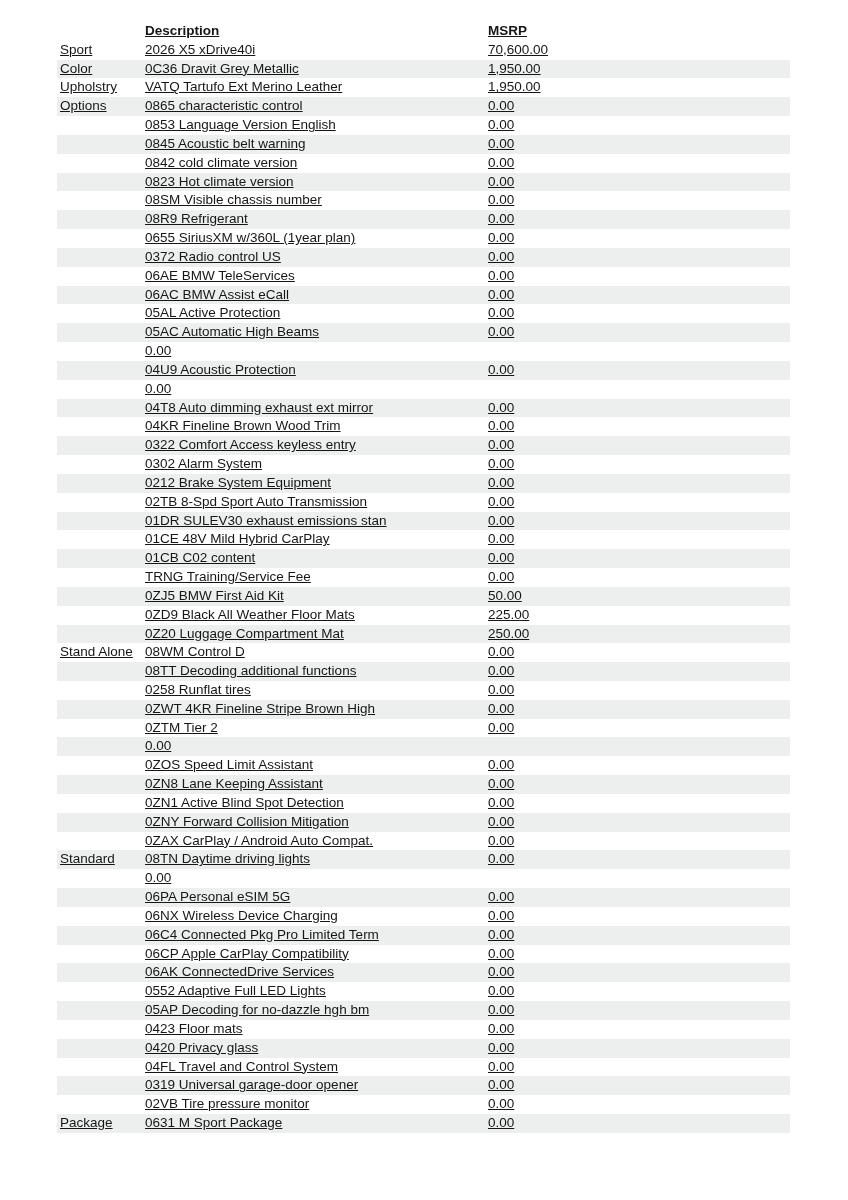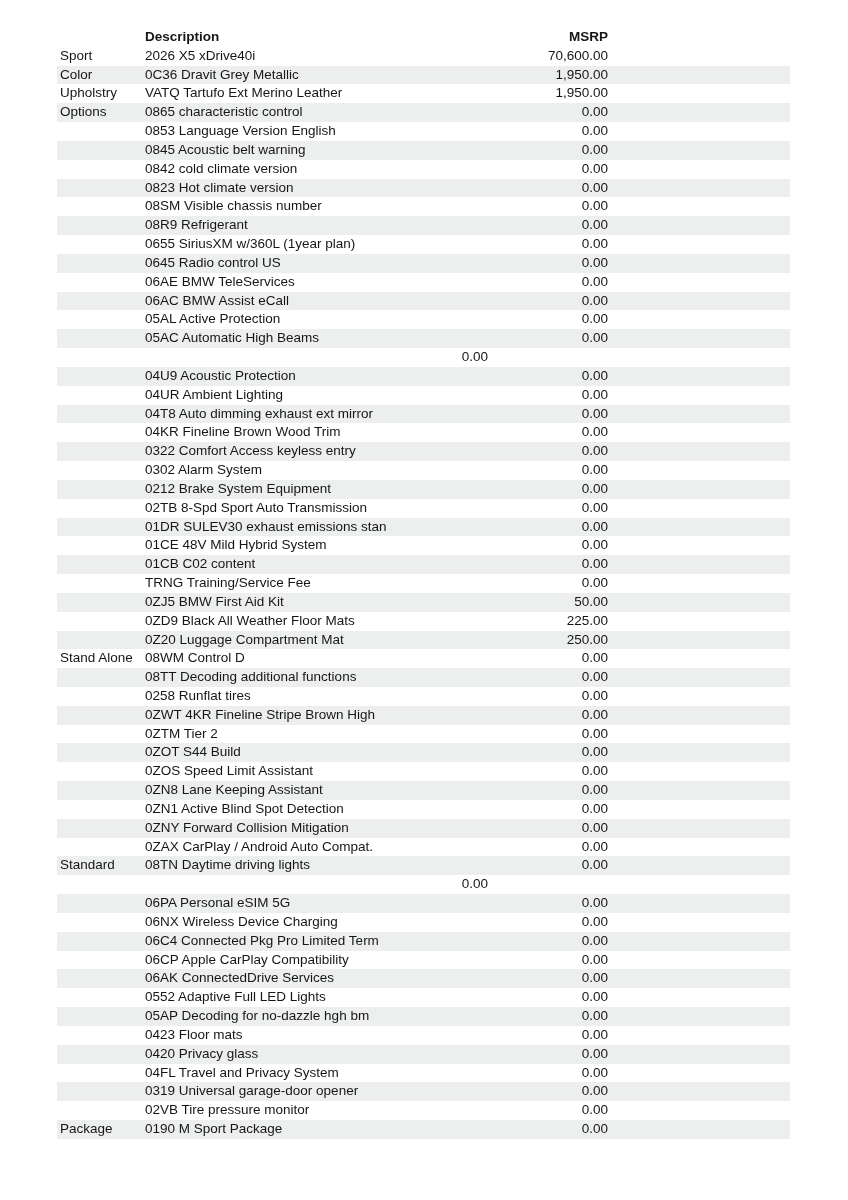--- a/index.html
+++ b/index.html
@@ -8,38 +8,39 @@
     width: 848px;
     height: 1200px;
     background: #ffffff;
     font-family: "Liberation Sans", sans-serif;
     color: #161616;
     overflow: hidden;
   }
   .sheet {
     position: absolute;
     left: 57px;
-    top: 28px;
+    top: 22px;
     width: 733px;
+    text-decoration: underline;
   }
   .row {
     display: grid;
     grid-template-columns: 88px 1fr 120px 182px;
     height: 18.83px;
     align-items: center;
     font-size: 13.5px;
     line-height: 18.83px;
     white-space: nowrap;
   }
   .header-row {
     font-weight: bold;
   }
   .cell { overflow: hidden; }
   .cell.cat  { padding-left: 3px; }
-  .cell.msrp { text-align: right; }
+  .cell.msrp { text-align: left; }
   #rows .row:nth-child(even) { background: var(--stripe, #edefee); }
 </style>
 </head>
 <body>
 
 <div class="sheet">
   <div class="row header-row">
     <div class="cell cat"></div>
     <div class="cell desc">Description</div>
     <div class="cell msrp">MSRP</div>
@@ -118,21 +119,21 @@
 
   <div class="row">
     <div class="cell cat"></div>
     <div class="cell desc">0655 SiriusXM w/360L (1year plan)</div>
     <div class="cell msrp">0.00</div>
     <div class="cell filler"></div>
   </div>
 
   <div class="row">
     <div class="cell cat"></div>
-    <div class="cell desc">0645 Radio control US</div>
+    <div class="cell desc">0372 Radio control US</div>
     <div class="cell msrp">0.00</div>
     <div class="cell filler"></div>
   </div>
 
   <div class="row">
     <div class="cell cat"></div>
     <div class="cell desc">06AE BMW TeleServices</div>
     <div class="cell msrp">0.00</div>
     <div class="cell filler"></div>
   </div>
@@ -166,21 +167,20 @@
 
   <div class="row">
     <div class="cell cat"></div>
     <div class="cell desc">04U9 Acoustic Protection</div>
     <div class="cell msrp">0.00</div>
     <div class="cell filler"></div>
   </div>
 
   <div class="row">
     <div class="cell cat"></div>
-    <div class="cell desc">04UR Ambient Lighting</div>
     <div class="cell msrp">0.00</div>
     <div class="cell filler"></div>
   </div>
 
   <div class="row">
     <div class="cell cat"></div>
     <div class="cell desc">04T8 Auto dimming exhaust ext mirror</div>
     <div class="cell msrp">0.00</div>
     <div class="cell filler"></div>
   </div>
@@ -222,21 +222,21 @@
 
   <div class="row">
     <div class="cell cat"></div>
     <div class="cell desc">01DR SULEV30 exhaust emissions stan</div>
     <div class="cell msrp">0.00</div>
     <div class="cell filler"></div>
   </div>
 
   <div class="row">
     <div class="cell cat"></div>
-    <div class="cell desc">01CE 48V Mild Hybrid System</div>
+    <div class="cell desc">01CE 48V Mild Hybrid CarPlay</div>
     <div class="cell msrp">0.00</div>
     <div class="cell filler"></div>
   </div>
 
   <div class="row">
     <div class="cell cat"></div>
     <div class="cell desc">01CB C02 content</div>
     <div class="cell msrp">0.00</div>
     <div class="cell filler"></div>
   </div>
@@ -299,21 +299,20 @@
 
   <div class="row">
     <div class="cell cat"></div>
     <div class="cell desc">0ZTM Tier 2</div>
     <div class="cell msrp">0.00</div>
     <div class="cell filler"></div>
   </div>
 
   <div class="row">
     <div class="cell cat"></div>
-    <div class="cell desc">0ZOT S44 Build</div>
     <div class="cell msrp">0.00</div>
     <div class="cell filler"></div>
   </div>
 
   <div class="row">
     <div class="cell cat"></div>
     <div class="cell desc">0ZOS Speed Limit Assistant</div>
     <div class="cell msrp">0.00</div>
     <div class="cell filler"></div>
   </div>
@@ -417,39 +416,39 @@
 
   <div class="row">
     <div class="cell cat"></div>
     <div class="cell desc">0420 Privacy glass</div>
     <div class="cell msrp">0.00</div>
     <div class="cell filler"></div>
   </div>
 
   <div class="row">
     <div class="cell cat"></div>
-    <div class="cell desc">04FL Travel and Privacy System</div>
+    <div class="cell desc">04FL Travel and Control System</div>
     <div class="cell msrp">0.00</div>
     <div class="cell filler"></div>
   </div>
 
   <div class="row">
     <div class="cell cat"></div>
     <div class="cell desc">0319 Universal garage-door opener</div>
     <div class="cell msrp">0.00</div>
     <div class="cell filler"></div>
   </div>
 
   <div class="row">
     <div class="cell cat"></div>
     <div class="cell desc">02VB Tire pressure monitor</div>
     <div class="cell msrp">0.00</div>
     <div class="cell filler"></div>
   </div>
 
   <div class="row">
     <div class="cell cat">Package</div>
-    <div class="cell desc">0190 M Sport Package</div>
+    <div class="cell desc">0631 M Sport Package</div>
     <div class="cell msrp">0.00</div>
     <div class="cell filler"></div>
   </div>
 </div>
 </div>
 
 </body></html>

